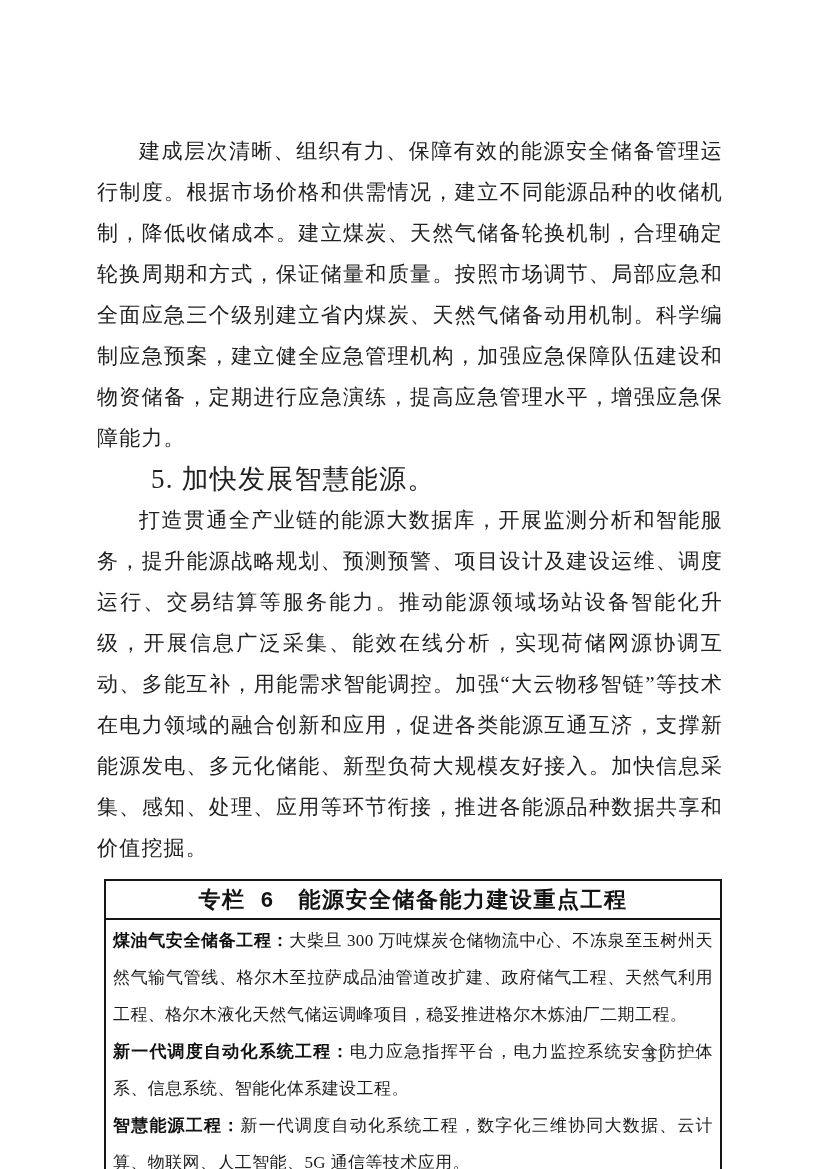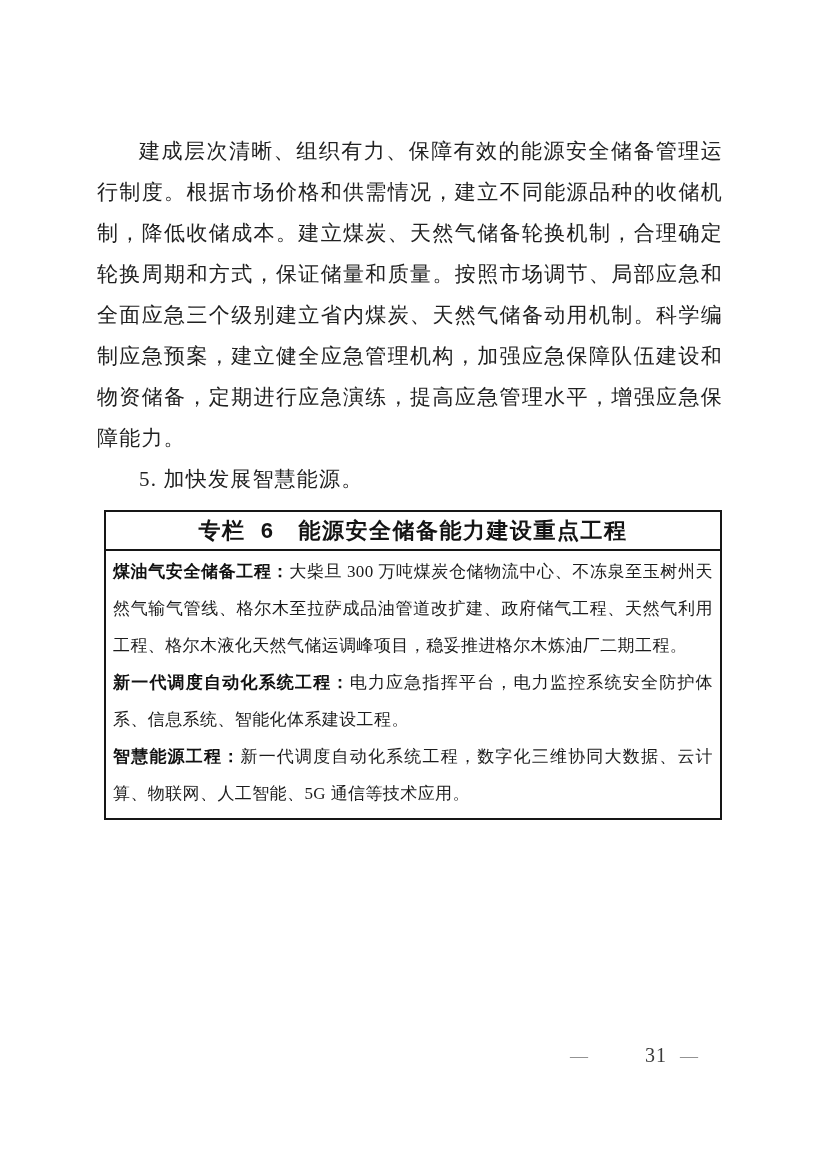--- a/index.html
+++ b/index.html
@@ -27,21 +27,21 @@
     font-size: 21px;
     line-height: 41px;
     letter-spacing: 1.2px;
     text-align: justify;
     text-justify: inter-ideograph;
     text-indent: 2em;
     word-break: break-all;
   }
   .sub-heading {
     margin: 0;
-    font-size: 21px;
+    font-size: 27px;
     line-height: 41px;
     letter-spacing: 1.2px;
     text-indent: 2em;
     font-weight: normal;
   }
   .column-box {
     box-sizing: border-box;
     width: 618px;
     margin: 10px 0 0 7px;
     border: 2px solid #161616;
@@ -99,20 +99,21 @@
 <body>
 
 <div class="page">
 
   <div class="content">
 
     <p class="para">建成层次清晰、组织有力、保障有效的能源安全储备管理运行制度。根据市场价格和供需情况，建立不同能源品种的收储机制，降低收储成本。建立煤炭、天然气储备轮换机制，合理确定轮换周期和方式，保证储量和质量。按照市场调节、局部应急和全面应急三个级别建立省内煤炭、天然气储备动用机制。科学编制应急预案，建立健全应急管理机构，加强应急保障队伍建设和物资储备，定期进行应急演练，提高应急管理水平，增强应急保障能力。</p>
 
     <h3 class="sub-heading">5. 加快发展智慧能源。</h3>
 
+    <p class="para">打造贯通全产业链的能源大数据库，开展监测分析和智能服务，提升能源战略规划、预测预警、项目设计及建设运维、调度运行、交易结算等服务能力。推动能源领域场站设备智能化升级，开展信息广泛采集、能效在线分析，实现荷储网源协调互动、多能互补，用能需求智能调控。加强“大云物移智链”等技术在电力领域的融合创新和应用，促进各类能源互通互济，支撑新能源发电、多元化储能、新型负荷大规模友好接入。加快信息采集、感知、处理、应用等环节衔接，推进各能源品种数据共享和价值挖掘。</p>
 
     <div class="column-box">
       <div class="column-box-title">专栏 6　能源安全储备能力建设重点工程</div>
       <div class="column-box-body">
 
         <p class="box-section"><span class="box-label">煤油气安全储备工程：</span><span>大柴旦 300 万吨煤炭仓储物流中心、不冻泉至玉树州天然气输气管线、格尔木至拉萨成品油管道改扩建、政府储气工程、天然气利用工程、格尔木液化天然气储运调峰项目，稳妥推进格尔木炼油厂二期工程。</span></p>
 
         <p class="box-section"><span class="box-label">新一代调度自动化系统工程：</span><span>电力应急指挥平台，电力监控系统安全防护体系、信息系统、智能化体系建设工程。</span></p>
 
         <p class="box-section"><span class="box-label">智慧能源工程：</span><span>新一代调度自动化系统工程，数字化三维协同大数据、云计算、物联网、人工智能、5G 通信等技术应用。</span></p>

